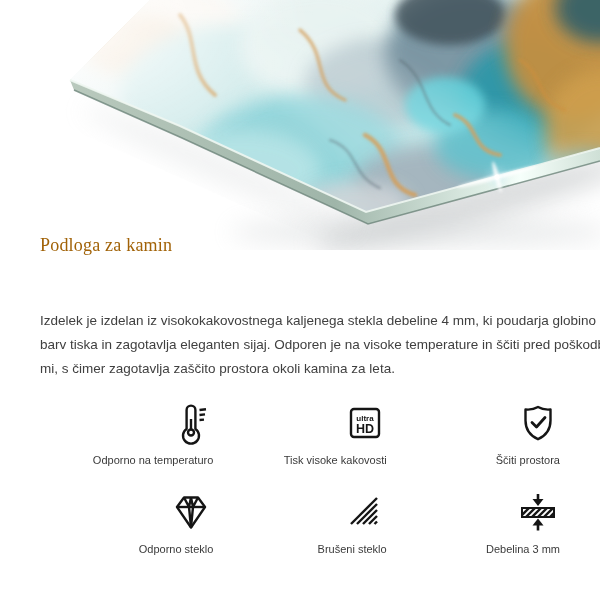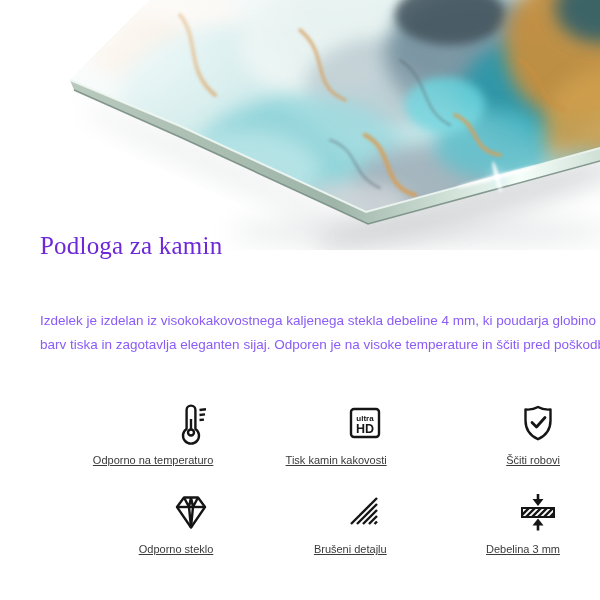--- a/index.html
+++ b/index.html
@@ -2,30 +2,30 @@
 <html><head>
 <meta charset="utf-8">
 <style>
   html,body{margin:0;padding:0;background:#fff;}
   .page{position:relative;width:600px;height:600px;background:#ffffff;overflow:hidden;
         font-family:"Liberation Sans","DejaVu Sans",sans-serif;}
   .hero{position:absolute;top:0;left:0;width:600px;height:250px;}
   .hero svg{display:block;}
   .headline{position:absolute;left:40px;top:228px;margin:0;
             font-family:"Liberation Serif","DejaVu Serif",serif;
-            font-size:25px;line-height:35px;font-weight:400;color:#6d28d9;letter-spacing:.2px;}
+            font-size:18px;line-height:35px;font-weight:400;color:#a16207;letter-spacing:.2px;}
   .headline span{display:block;}
   .desc{position:absolute;left:40px;top:309px;width:528px;margin:0;
-        font-size:13.5px;line-height:23.8px;color:#8b5cf6;}
+        font-size:13.5px;line-height:23.8px;color:#404040;}
   .desc span{display:block;white-space:nowrap;}
   .features{position:absolute;left:40px;top:400px;width:520px;
             display:grid;grid-template-columns:repeat(3,1fr);row-gap:23px;}
   .feature{display:flex;flex-direction:column;align-items:flex-end;}
   .icon-box{height:46px;display:flex;align-items:center;justify-content:center;}
-  .feature-label{margin-top:8px;font-size:11px;color:#3a3a3a;white-space:nowrap;text-decoration:underline;}
+  .feature-label{margin-top:8px;font-size:11px;color:#3a3a3a;white-space:nowrap;}
   .fsvg{stroke:#151515;fill:none;stroke-width:2.4;}
 </style>
 </head>
 <body>
 
 <div class="page">
 
   <div class="hero">
     <svg width="600" height="250" viewBox="0 0 600 250" xmlns="http://www.w3.org/2000/svg">
       <defs>
@@ -126,20 +126,21 @@
     </svg>
   </div>
 
   <h1 class="headline">
     <span>Podloga za kamin</span>
   </h1>
 
   <p class="desc">
     <span>Izdelek je izdelan iz visokokakovostnega kaljenega stekla debeline 4 mm, ki poudarja globino</span>
     <span>barv tiska in zagotavlja eleganten sijaj. Odporen je na visoke temperature in ščiti pred poškodba-</span>
+    <span>mi, s čimer zagotavlja zaščito prostora okoli kamina za leta.</span>
   </p>
 
   <div class="features">
 
     <div class="feature">
       <div class="icon-box">
         <svg class="fsvg" width="44" height="44" viewBox="0 0 44 44">
           <path d="M17.6,27.9 A8,8 0 1 0 26.4,27.9 L26.4,9 A4.4,4.4 0 0 0 17.6,9 Z" stroke-linejoin="round"></path>
           <circle cx="22" cy="31.5" r="3"></circle>
           <line x1="22" y1="28.5" x2="22" y2="18"></line>
@@ -152,31 +153,31 @@
     </div>
 
     <div class="feature">
       <div class="icon-box">
         <svg width="44" height="44" viewBox="0 0 44 44">
           <rect x="8" y="8" width="28" height="28" rx="3" fill="none" stroke="#151515" stroke-width="2.4"></rect>
           <text x="22" y="20" text-anchor="middle" font-size="8" font-weight="600" fill="#151515" font-family="Liberation Sans, DejaVu Sans, sans-serif">ultra</text>
           <text x="22" y="32" text-anchor="middle" font-size="12.5" font-weight="800" fill="#151515" font-family="Liberation Sans, DejaVu Sans, sans-serif">HD</text>
         </svg>
       </div>
-      <div class="feature-label">Tisk kamin kakovosti</div>
+      <div class="feature-label">Tisk visoke kakovosti</div>
     </div>
 
     <div class="feature">
       <div class="icon-box">
         <svg class="fsvg" width="44" height="44" viewBox="0 0 44 44">
           <path d="M22,6 C25.5,8 30,9 34.5,8.5 L34.5,19.5 C34.5,28.5 29.5,34.8 22,38.2 C14.5,34.8 9.5,28.5 9.5,19.5 L9.5,8.5 C14,9 18.5,8 22,6 Z" stroke-linejoin="round"></path>
           <polyline points="16,21.5 20.5,26 29,16.5" stroke-width="2.8" stroke-linecap="round" stroke-linejoin="round"></polyline>
         </svg>
       </div>
-      <div class="feature-label">Ščiti robovi</div>
+      <div class="feature-label">Ščiti prostora</div>
     </div>
 
     <div class="feature">
       <div class="icon-box">
         <svg class="fsvg" width="44" height="44" viewBox="0 0 44 44" stroke-width="2.2">
           <path d="M8,17 L15,7.5 H29 L36,17 L22,37.5 Z" stroke-linejoin="round"></path>
           <line x1="8" y1="17" x2="36" y2="17"></line>
           <polyline points="15,7.5 20,17 22,7.5 24,17 29,7.5"></polyline>
           <line x1="20" y1="17" x2="22" y2="37.5"></line>
           <line x1="24" y1="17" x2="22" y2="37.5"></line>
@@ -188,21 +189,21 @@
     <div class="feature">
       <div class="icon-box">
         <svg class="fsvg" width="44" height="44" viewBox="0 0 44 44" stroke-width="3.2">
           <line x1="8" y1="34" x2="34" y2="8"></line>
           <line x1="14" y1="34" x2="34" y2="14"></line>
           <line x1="20" y1="34" x2="34" y2="20"></line>
           <line x1="26" y1="34" x2="34" y2="26"></line>
           <line x1="31.5" y1="34" x2="34" y2="31.5"></line>
         </svg>
       </div>
-      <div class="feature-label">Brušeni detajlu</div>
+      <div class="feature-label">Brušeni steklo</div>
     </div>
 
     <div class="feature">
       <div class="icon-box">
         <svg width="44" height="44" viewBox="0 0 44 44">
           <defs>
               <clipPath id="barClip">
                 <rect x="7" y="19" width="30" height="7"></rect>
               </clipPath>
             </defs>

